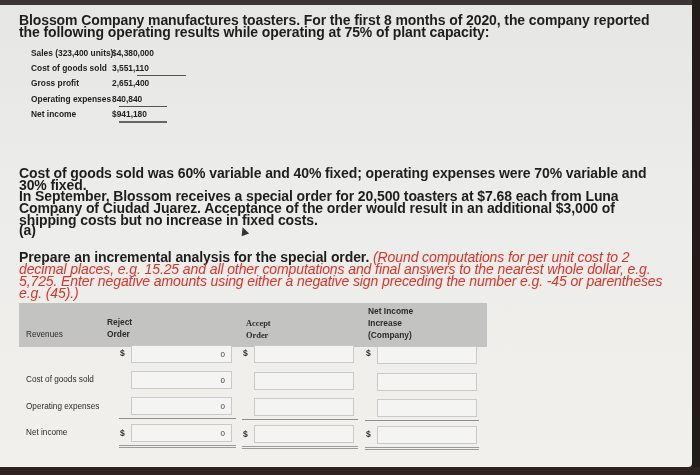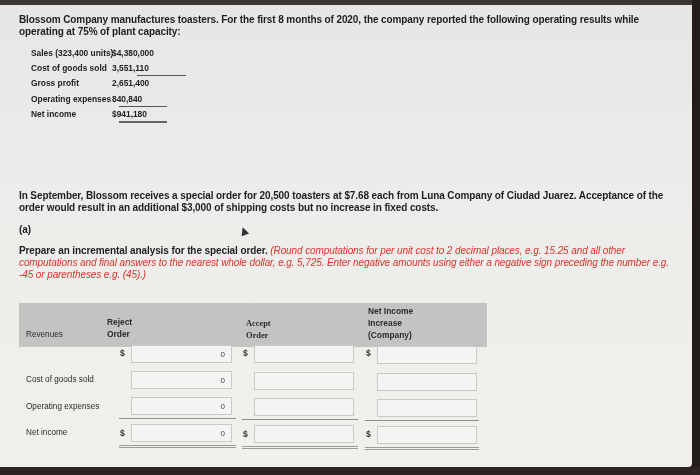--- a/index.html
+++ b/index.html
@@ -16,21 +16,21 @@
   }
   .topbar {
     position:absolute; left:0; top:0; width:700px; height:5px; background:#3b3633;
   }
   .rightbar {
     position:absolute; right:0; top:0; width:8px; height:475px; background:#221d1b;
   }
   .bottombar {
     position:absolute; left:0; bottom:0; width:700px; height:8px; background:#2d2320;
   }
-  .txt { position:absolute; color:#1e1e1e; font-size:10px; line-height:12px; letter-spacing:-0.1px; }
+  .txt { position:absolute; color:#1e1e1e; font-size:14px; line-height:12px; letter-spacing:-0.1px; }
   .intro { left:19px; top:9px; width:640px; font-weight:600; }
   .fin { position:absolute; left:19px; font-size:8.4px; color:#1e1e1e; font-weight:600; }
   .fin-label { position:absolute; left:12px; white-space:nowrap; }
   .fin-val { position:absolute; left:93px; width:73px; text-align:left; white-space:nowrap; }
   .fin-line { position:absolute; left:118px; width:49px; height:1px; background:#555; }
   .para { left:19px; width:650px; font-weight:600; }
   .red { color:#d9342b; font-style:italic; font-weight:500; }
   .hdr {
     position:absolute; left:19px; top:298px; width:468px; height:44px;
     background:#c3c4c2;
@@ -74,25 +74,26 @@
     <span class="fin-label">Operating expenses</span>
     <span class="fin-val">840,840</span>
   </div>
   <div class="fin-line" style="left:119px; top:101px; width:48px;"></div>
   <div class="fin" style="top:104px;">
     <span class="fin-label">Net income</span>
     <span class="fin-val">$941,180</span>
   </div>
   <div class="fin-line" style="left:119px; top:116px; width:48px; height:2px; border-top:1px solid #666; border-bottom:1px solid #666; background:transparent; box-sizing:border-box;"></div>
 
+  <div class="txt para" style="top:162px;">Cost of goods sold was 60% variable and 40% fixed; operating expenses were 70% variable and 30% fixed.</div>
   <div class="txt para" style="top:185px; width:645px;">In September, Blossom receives a special order for 20,500 toasters at $7.68 each from Luna Company of Ciudad Juarez. Acceptance of the order would result in an additional $3,000 of shipping costs but no increase in fixed costs.</div>
   <div class="txt para" style="top:219px;">(a)</div>
   <div class="cursor"></div>
 
-  <div class="txt para" style="top:240px; width:660px;">
+  <div class="txt para" style="top:246px; width:660px;">
     <span>Prepare an incremental analysis for the special order.</span>
     <span class="red">(Round computations for per unit cost to 2 decimal places, e.g. 15.25 and all other computations and final answers to the nearest whole dollar, e.g. 5,725. Enter negative amounts using either a negative sign preceding the number e.g. -45 or parentheses e.g. (45).)</span>
   </div>
 
   <div class="hdr">
     <div class="hdr-cell" style="left:88px; top:13px;">
       <div>Reject</div>
       <div>Order</div>
     </div>
     <div class="hdr-cell" style="left:227px; top:15px;font-family:Liberation Serif, serif;">

